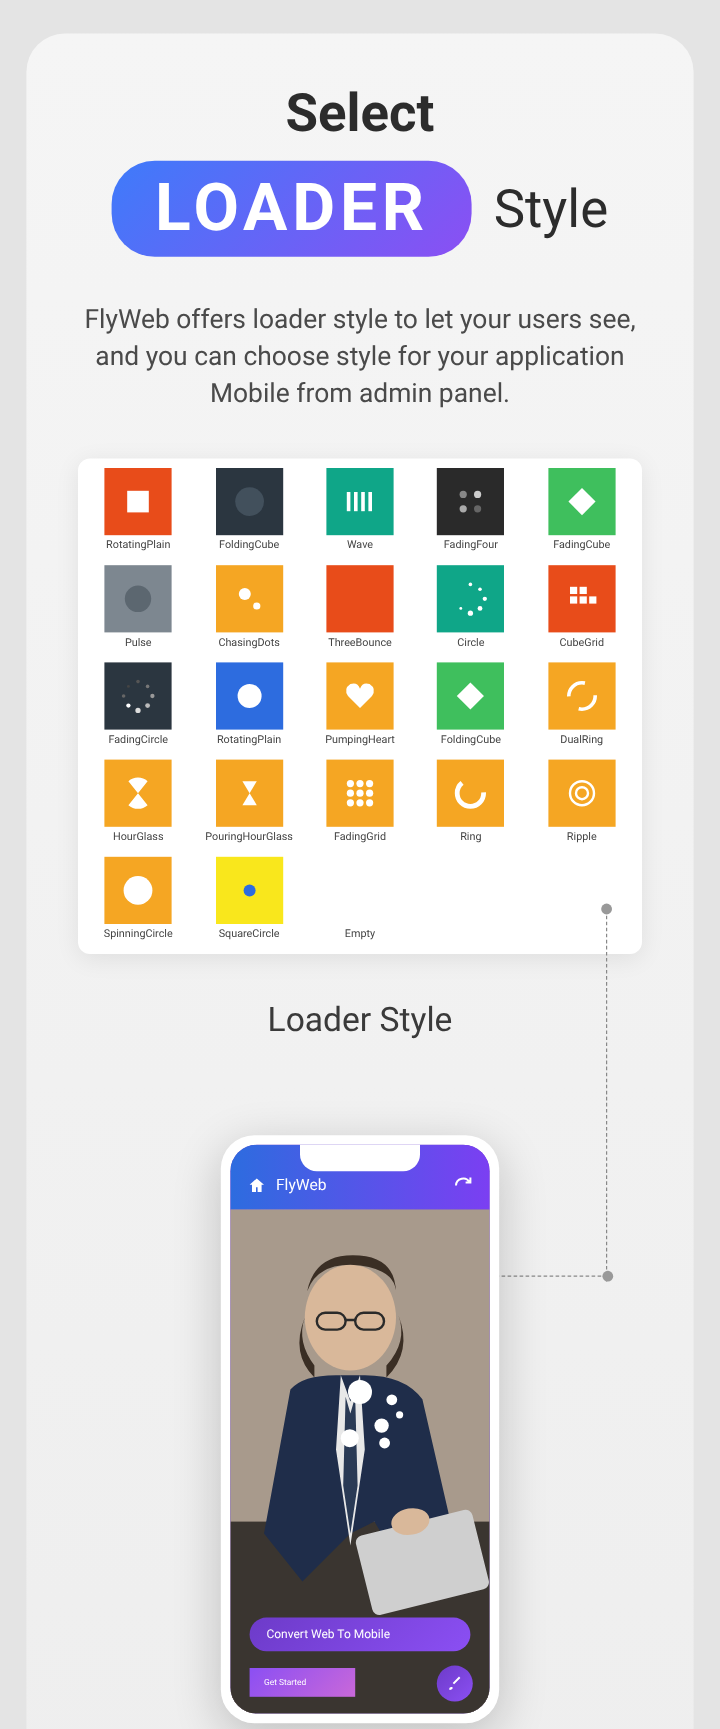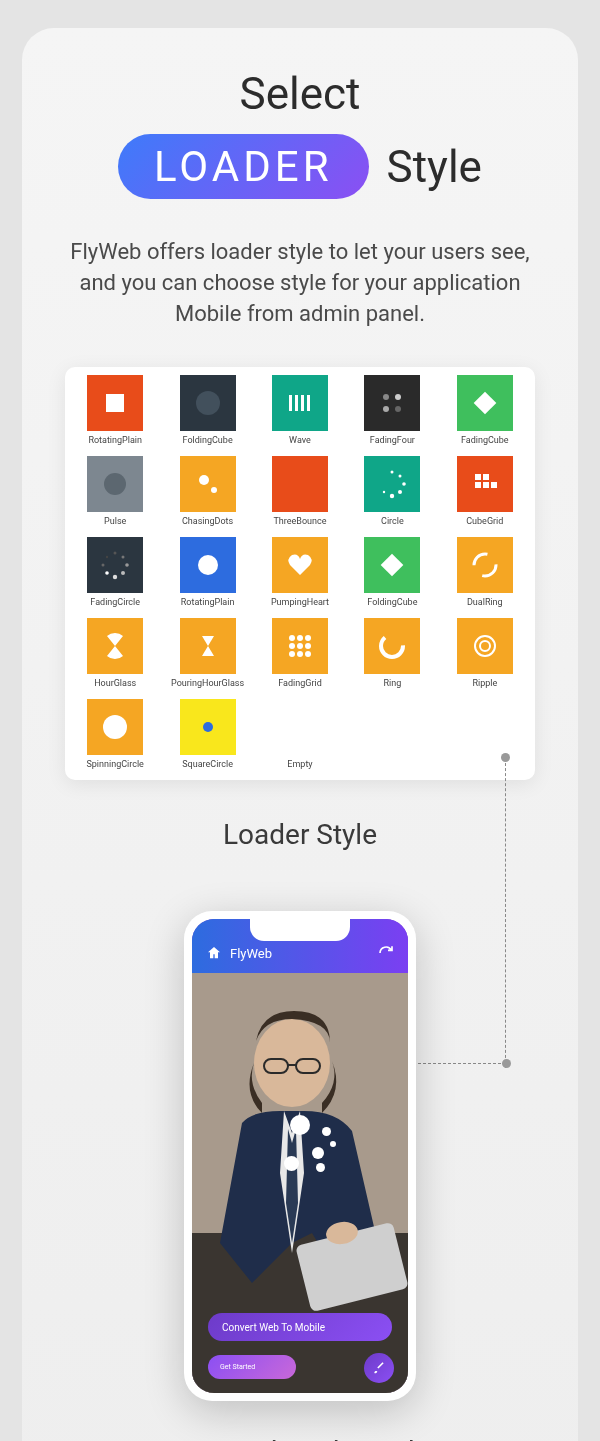--- a/index.html
+++ b/index.html
@@ -1,50 +1,50 @@
 <!DOCTYPE html>
 <html><head>
 <meta charset="utf-8">
 <style>
 *{margin:0;padding:0;box-sizing:border-box;font-family:-apple-system,BlinkMacSystemFont,"Segoe UI",Roboto,Arial,sans-serif}
 body{background:#e4e4e4;width:600px;height:1441px;overflow:hidden}
 .card{background:linear-gradient(180deg,#f5f5f5 0%,#eeeeee 100%);margin:28px 22px;border-radius:32px;padding:40px 24px 50px;min-height:1380px;position:relative}
 .title-section{text-align:center;margin-bottom:20px}
-.title1{font-size:44px;font-weight:400;color:#2c2c2c;margin-bottom:14px}
+.title1{font-size:44px;font-weight:700;color:#2c2c2c;margin-bottom:14px}
 .title-row{display:flex;justify-content:center;align-items:center;gap:18px}
-.pill{background:linear-gradient(135deg,#3e7bfa 0%,#8b4ff3 100%);color:#fff;font-size:42px;font-weight:400;padding:8px 36px;border-radius:36px;letter-spacing:4px}
+.pill{background:linear-gradient(135deg,#3e7bfa 0%,#8b4ff3 100%);color:#fff;font-size:55px;font-weight:700;padding:8px 36px;border-radius:36px;letter-spacing:4px}
 .title2{font-size:44px;font-weight:400;color:#2c2c2c}
 .desc{text-align:center;font-size:22px;line-height:1.4;color:#4a4a4a;margin:38px 10px}
 .grid-wrap{background:#fff;border-radius:10px;padding:8px;margin:0 auto;width:470px;box-shadow:0 4px 20px rgba(0,0,0,0.08)}
 .grid{display:grid;grid-template-columns:repeat(5,1fr);gap:8px}
 .cell{text-align:center}
 .thumb{width:56px;height:56px;margin:0 auto;display:flex;align-items:center;justify-content:center;position:relative}
 .lbl{font-size:9px;color:#444;margin-top:4px;padding-bottom:3px}
 .subtitle{text-align:center;font-size:28px;color:#3a3a3a;margin-top:38px;font-weight:400}
 .connector{position:absolute;right:72px;top:730px;width:60px;height:310px;border-right:1px dashed #888;border-top:none}
 .connector::before{content:'';position:absolute;top:-5px;right:-5px;width:9px;height:9px;border-radius:50%;background:#999}
 .connector2{position:absolute;right:72px;top:1035px;width:113px;height:1px;border-top:1px dashed #888}
 .connector2::before{content:'';position:absolute;top:-5px;right:-5px;width:9px;height:9px;border-radius:50%;background:#999}
-.phone{width:232px;height:490px;margin:60px auto 0;background:#fff;border-radius:28px;padding:8px;box-shadow:0 10px 40px rgba(0,0,0,0.2);position:relative}
+.phone{width:232px;height:490px;margin:80px auto 0;background:#fff;border-radius:28px;padding:8px;box-shadow:0 10px 40px rgba(0,0,0,0.2);position:relative}
 .notch{position:absolute;top:8px;left:50%;transform:translateX(-50%);width:100px;height:22px;background:#fff;border-radius:0 0 14px 14px;z-index:10}
 .screen{width:100%;height:100%;border-radius:22px;overflow:hidden;background:linear-gradient(180deg,#6d3bc9 0%,#5a2fb0 100%);position:relative}
 .appbar{height:54px;background:linear-gradient(90deg,#2d6cdf 0%,#7b3ff2 100%);display:flex;align-items:center;padding:0 14px;padding-top:14px;color:#fff;font-size:13px;justify-content:space-between}
 .appbar-left{display:flex;align-items:center;gap:8px}
 .content-area{position:relative;height:calc(100% - 54px);background:linear-gradient(160deg,#b8a89a 0%,#9d8e82 40%,#3d3d3d 100%)}
 .content-area::before{content:'';position:absolute;inset:0;background:radial-gradient(ellipse at 30% 25%,rgba(255,255,255,0.25),transparent 50%)}
 .loader-dots{position:absolute;top:40%;left:50%;transform:translate(-50%,-50%);width:80px;height:80px}
 .loader-dots .d{position:absolute;border-radius:50%;background:#fff}
 .d1{width:20px;height:20px;top:14px;left:30px}
 .d2{width:9px;height:9px;top:26px;left:62px}
 .d3{width:12px;height:12px;top:46px;left:52px}
 .d4{width:15px;height:15px;top:55px;left:24px}
 .d5{width:9px;height:9px;top:62px;left:56px}
 .d6{width:6px;height:6px;top:40px;left:70px}
 .banner{position:absolute;bottom:52px;left:16px;right:16px;height:28px;background:linear-gradient(135deg,#6d3bc9,#8b4ff3);border-radius:14px;color:#fff;font-size:10px;display:flex;align-items:center;padding:0 14px}
-.get-started{position:absolute;bottom:14px;left:16px;width:88px;height:24px;background:linear-gradient(135deg,#8b4ff3,#c968d9);border-radius:12px;color:#fff;font-size:7px;display:flex;align-items:center;padding:0 12px}
+.get-started{position:absolute;bottom:14px;left:16px;width:88px;height:24px;background:linear-gradient(135deg,#8b4ff3,#c968d9);border-radius:0;color:#fff;font-size:7px;display:flex;align-items:center;padding:0 12px}
 .fab{position:absolute;bottom:10px;right:14px;width:30px;height:30px;border-radius:50%;background:linear-gradient(135deg,#6d3bc9,#8b4ff3);display:flex;align-items:center;justify-content:center}
 .man-svg{position:absolute;inset:0}
 </style>
 </head>
 <body>
 
 <div class="card">
   <div class="title-section">
     <div class="title1">Select</div>
     <div class="title-row">

